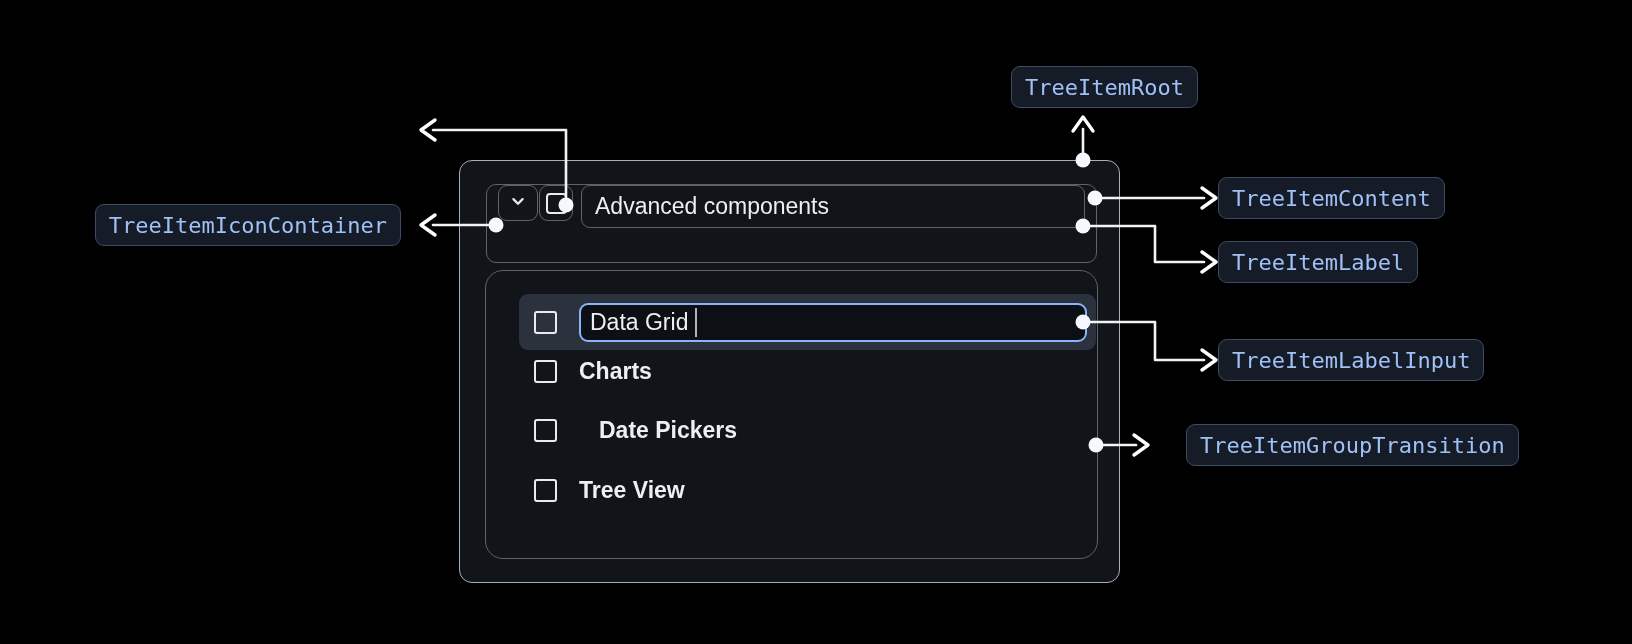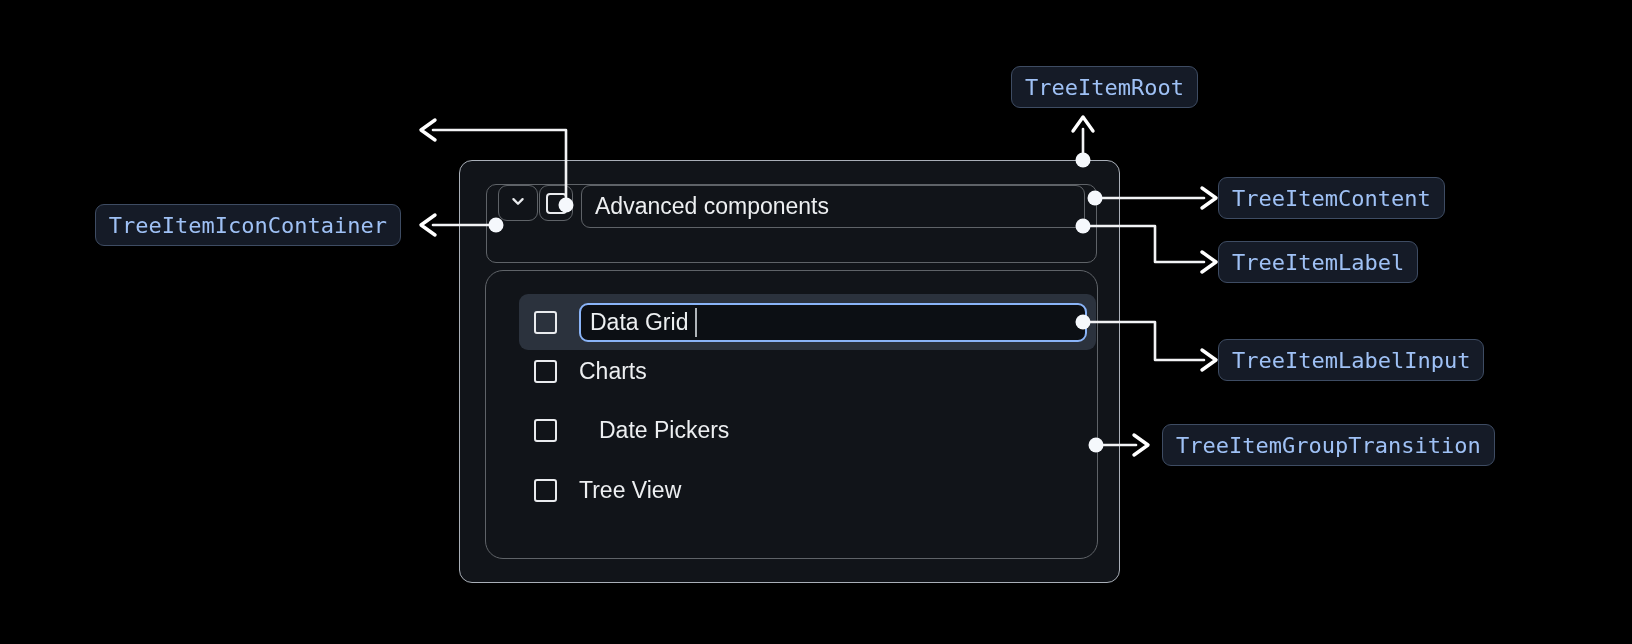--- a/index.html
+++ b/index.html
@@ -96,20 +96,21 @@
     display:flex; align-items:center;
     padding-left:9px;
     color:#EDEFF1; font-size:23px;
   }
   .caret { width:2px; height:29px; background:#AFB4B9; margin-left:7px; }
   .row {
     position:absolute; left:48px; height:28px;
     display:flex; align-items:center; gap:22px;
     color:#EDEFF1; font-size:23px;
     white-space:nowrap;
+    font-weight:bold;
   }
   .row.r1 { top:86px; }
   .row.r2 { top:145px;gap:42px; }
   .row.r3 { top:205px; }
 
   
   #overlay { position:absolute; left:0; top:0; z-index:20; pointer-events:none; }
   .wire { stroke:#F2F3F5; stroke-width:2.6; fill:none; stroke-linecap:round; stroke-linejoin:round; }
   .head { stroke:#FFFFFF; stroke-width:3.4; fill:none; stroke-linecap:round; stroke-linejoin:round; }
   .dot  { fill:#F5F8FC; }
@@ -212,15 +213,15 @@
   <div class="badge" style="right:1231px; top:204px;">TreeItemIconContainer</div>
 
   <div class="badge" style="left:988px; top:66px;margin-left:23px;">TreeItemRoot</div>
 
   <div class="badge" style="left:1218px; top:177px;">TreeItemContent</div>
 
   <div class="badge" style="left:1218px; top:241px;">TreeItemLabel</div>
 
   <div class="badge" style="left:1218px; top:339px;">TreeItemLabelInput</div>
 
-  <div class="badge" style="left:1162px; top:424px;">TreeItemGroupTransition</div>
+  <div class="badge" style="left:1186px; top:424px;">TreeItemGroupTransition</div>
 
 </div>
 
 </body></html>

